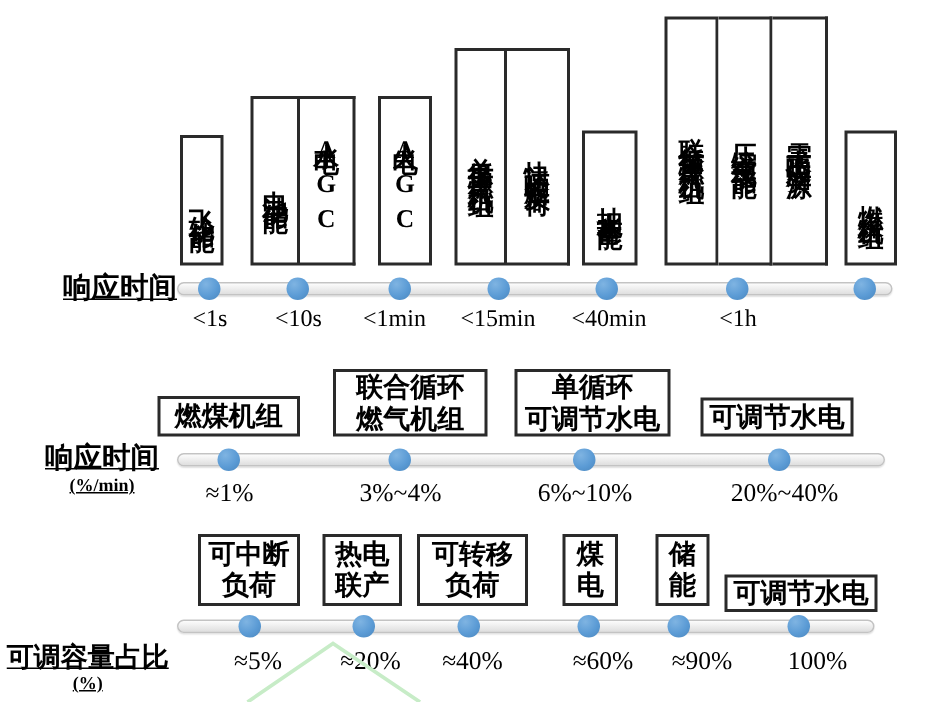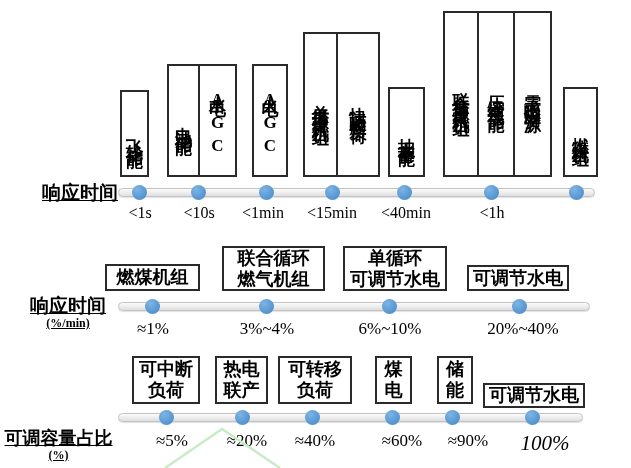--- a/index.html
+++ b/index.html
@@ -165,19 +165,19 @@
   <div class="dot" style="left:305px; top:410px;"></div>
   <div class="dot" style="left:385px; top:410px;"></div>
   <div class="dot" style="left:445px; top:410px;"></div>
   <div class="dot" style="left:525px; top:410px;"></div>
 
   <div class="tick" style="left:126px; top:431px; font-size:17px;">≈5%</div>
   <div class="tick" style="left:201px; top:431px; font-size:17px;">≈20%</div>
   <div class="tick" style="left:269px; top:431px; font-size:17px;">≈40%</div>
   <div class="tick" style="left:356px; top:431px; font-size:17px;">≈60%</div>
   <div class="tick" style="left:422px; top:431px; font-size:17px;">≈90%</div>
-  <div class="tick" style="left:499px; top:431px; font-size:21px;font-style:italic;">100%</div>
+  <div class="tick" style="left:499px; top:431px; font-size:17px;">100%</div>
 
   <svg class="chevron" width="631" height="468" viewBox="0 0 631 468">
     <polyline points="165,468 222,429 280,468" fill="none" stroke="#c7ecc7" stroke-width="2.5"></polyline>
   </svg>
 
 </div>
 
 </body></html>

